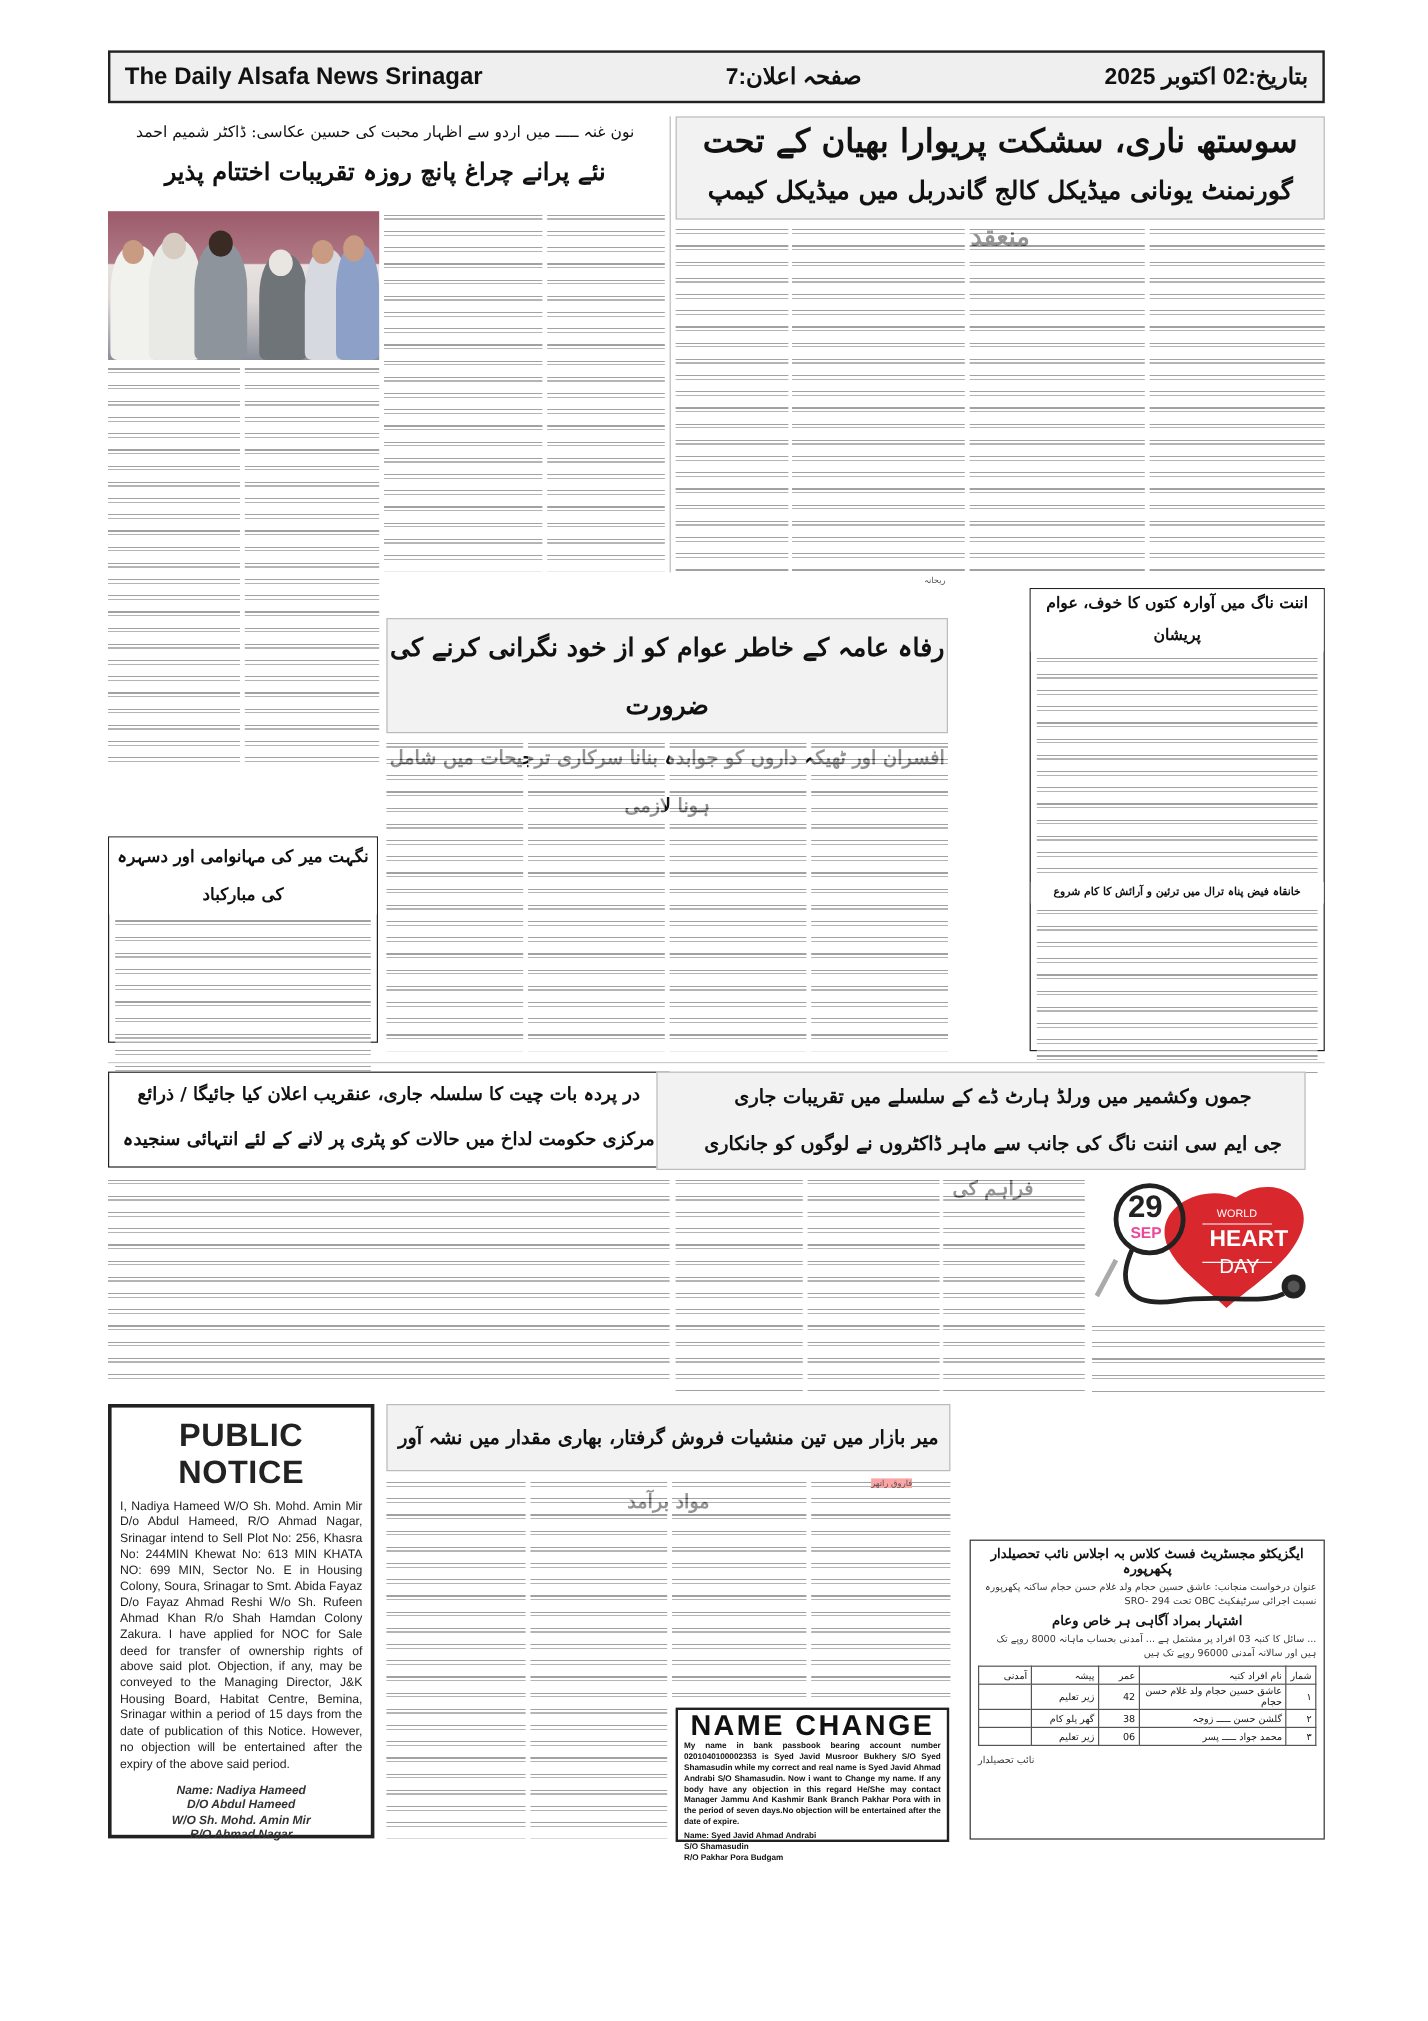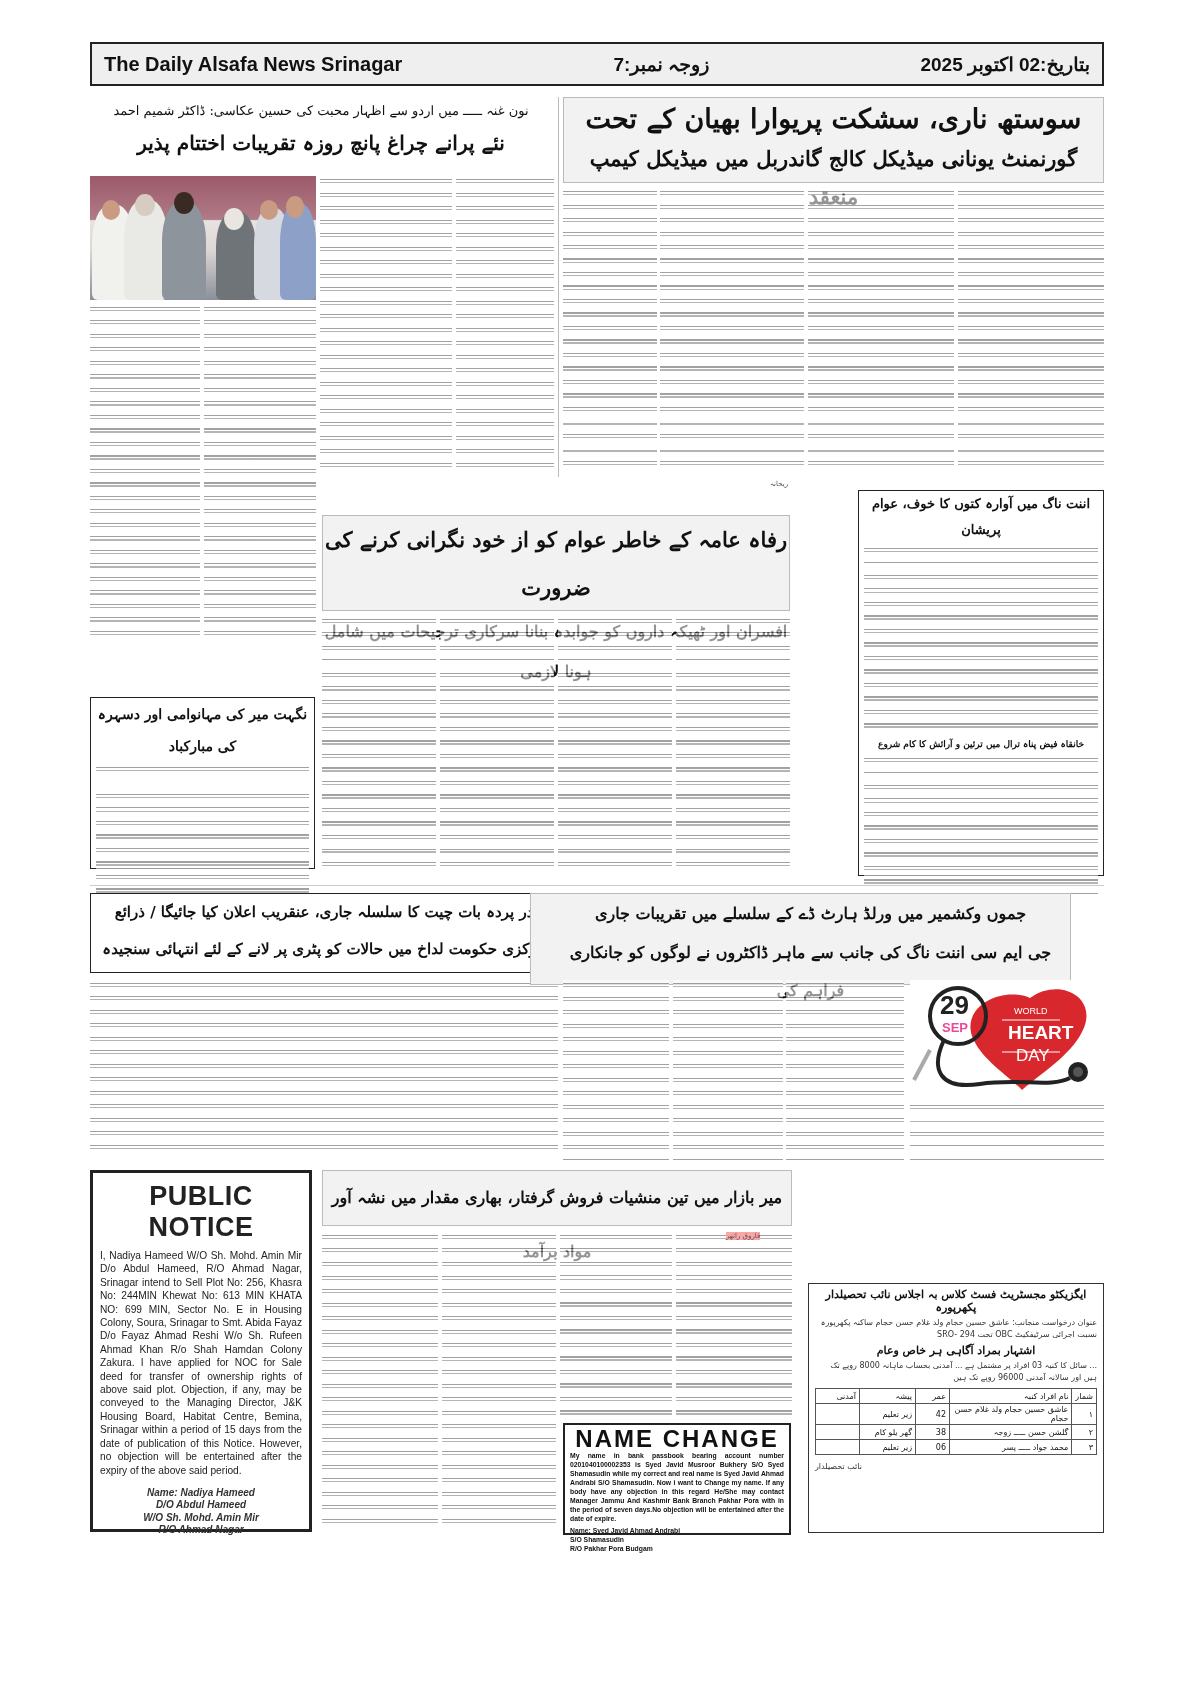--- a/index.html
+++ b/index.html
@@ -29,21 +29,21 @@
   .ad td { border: 1px solid #555; padding: 1px 3px; height: 15px; text-align: right; }
   .heart { overflow: hidden; background: #fff; }
   .rule { background: #222; }
   .caption { font-size: 7px; color: #555; direction: rtl; }
 </style>
 </head>
 <body>
 
 <div class="abs masthead">
   <span class="mh-title">The Daily Alsafa News Srinagar</span>
-  <span class="mh-page">زوجہ نمبر:7</span>
+  <span class="mh-page">صفحہ اعلان:7</span>
   <span class="mh-date">بتاریخ:02 اکتوبر 2025</span>
 </div>
 
 <div class="abs headbox" style="left:563px;top:97px;width:541px;height:86px;">
   <div style="font-size:27px;line-height:42px;">سوستھ ناری، سشکت پریوارا بھیان کے تحت</div>
   <div style="font-size:21px;line-height:38px;">گورنمنٹ یونانی میڈیکل کالج گاندربل میں میڈیکل کیمپ منعقد</div>
 </div>
 <div class="abs col textfill" style="left:958px;top:188px;width:146px;height:288px;"></div>
 <div class="abs col textfill" style="left:808px;top:188px;width:146px;height:288px;"></div>
 <div class="abs col textfill" style="left:660px;top:188px;width:144px;height:288px;"></div>
@@ -93,21 +93,21 @@
   <div class="headbox" style="border:none;background:#fff;font-size:9px;line-height:18px;">خانقاہ فیض پناہ ترال میں ترئین و آرائش کا کام شروع</div>
   <div class="col textfill" style="margin:2px 5px;height:140px;"></div>
 </div>
 
 <div class="abs boxed headbox" style="left:90px;top:893px;width:468px;height:80px;background:#fff;">
   <div style="font-size:15px;line-height:36px;">در پردہ بات چیت کا سلسلہ جاری، عنقریب اعلان کیا جائیگا / ذرائع</div>
   <div style="font-size:15px;line-height:38px;">مرکزی حکومت لداخ میں حالات کو پٹری پر لانے کے لئے انتہائی سنجیدہ</div>
 </div>
 <div class="abs col textfill" style="left:90px;top:980px;width:468px;height:178px;"></div>
 
-<div class="abs headbox" style="left:530px;top:893px;width:541px;height:92px;padding-left:20px;">
+<div class="abs headbox" style="left:547px;top:893px;width:541px;height:82px;padding-left:20px;">
   <div style="font-size:16px;line-height:40px;">جموں وکشمیر میں ورلڈ ہارٹ ڈے کے سلسلے میں تقریبات جاری</div>
   <div style="font-size:16px;line-height:38px;">جی ایم سی اننت ناگ کی جانب سے ماہر ڈاکٹروں نے لوگوں کو جانکاری فراہم کی</div>
 </div>
 <div class="abs col textfill" style="left:786px;top:980px;width:118px;height:180px;"></div>
 <div class="abs col textfill" style="left:673px;top:980px;width:110px;height:180px;"></div>
 <div class="abs col textfill" style="left:563px;top:980px;width:106px;height:180px;"></div>
 
 <div class="abs heart" style="left:910px;top:980px;width:194px;height:118px;">
   <svg width="194" height="118" viewBox="0 0 194 118">
     <path d="M120 18 C150 -4 190 18 172 52 C160 76 130 94 112 110 C96 94 70 78 62 56 C52 26 92 6 120 18 Z" fill="#d9272e"></path>

